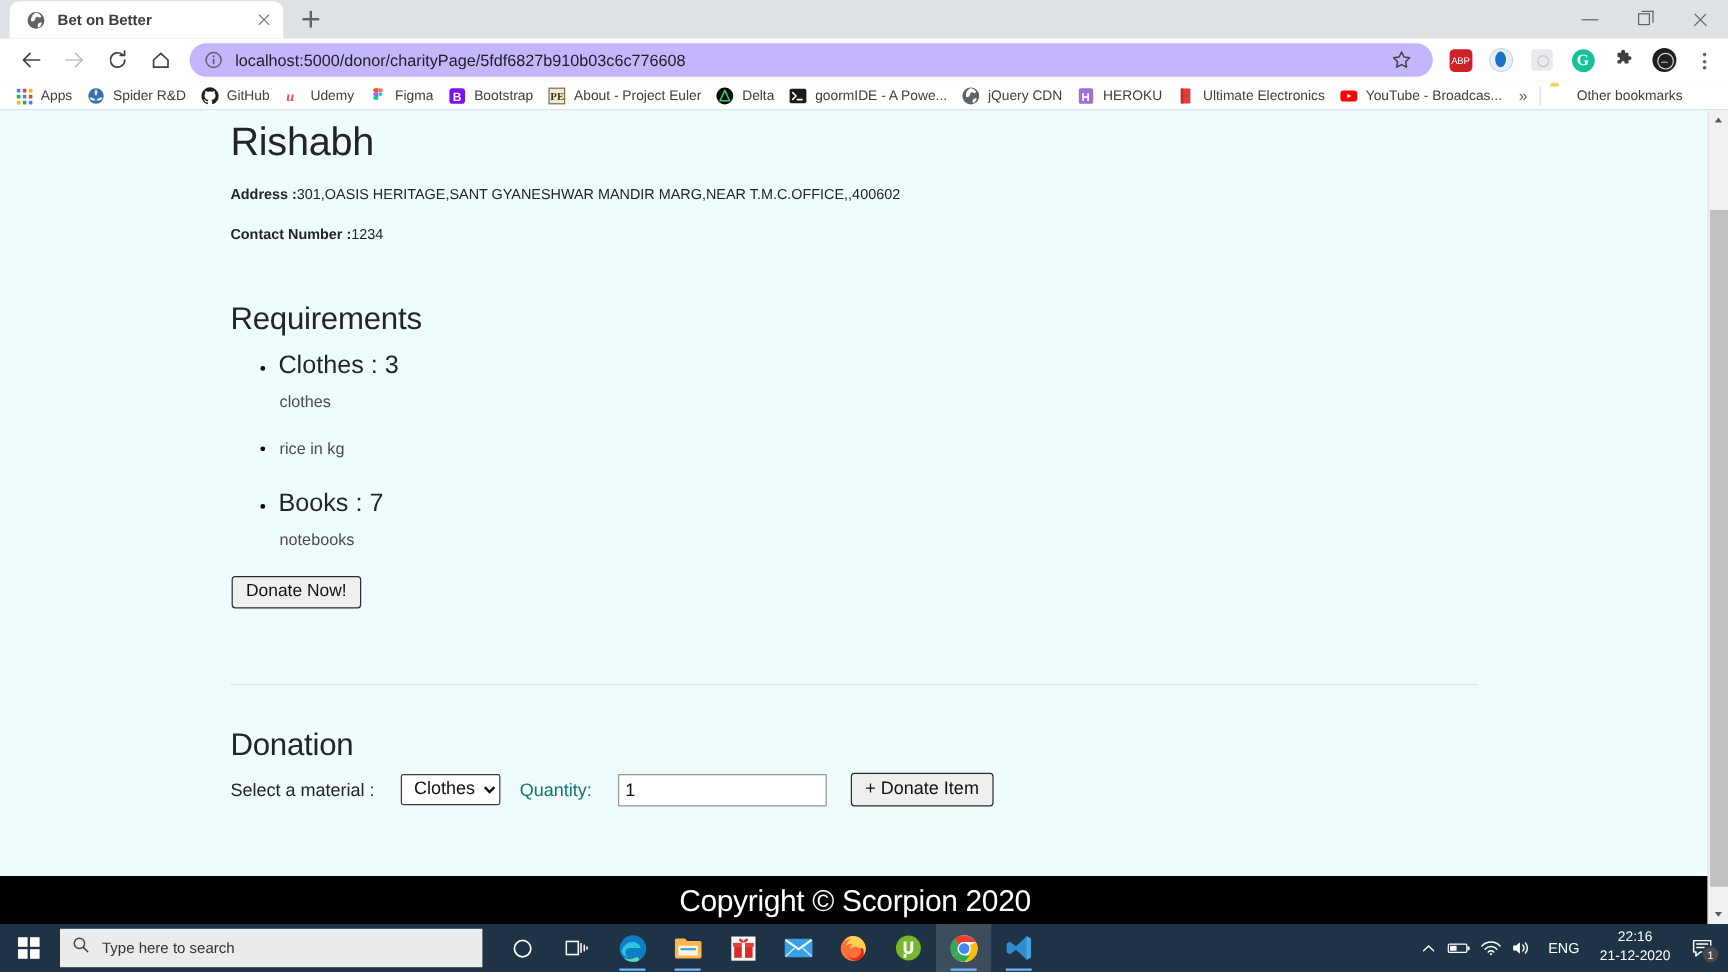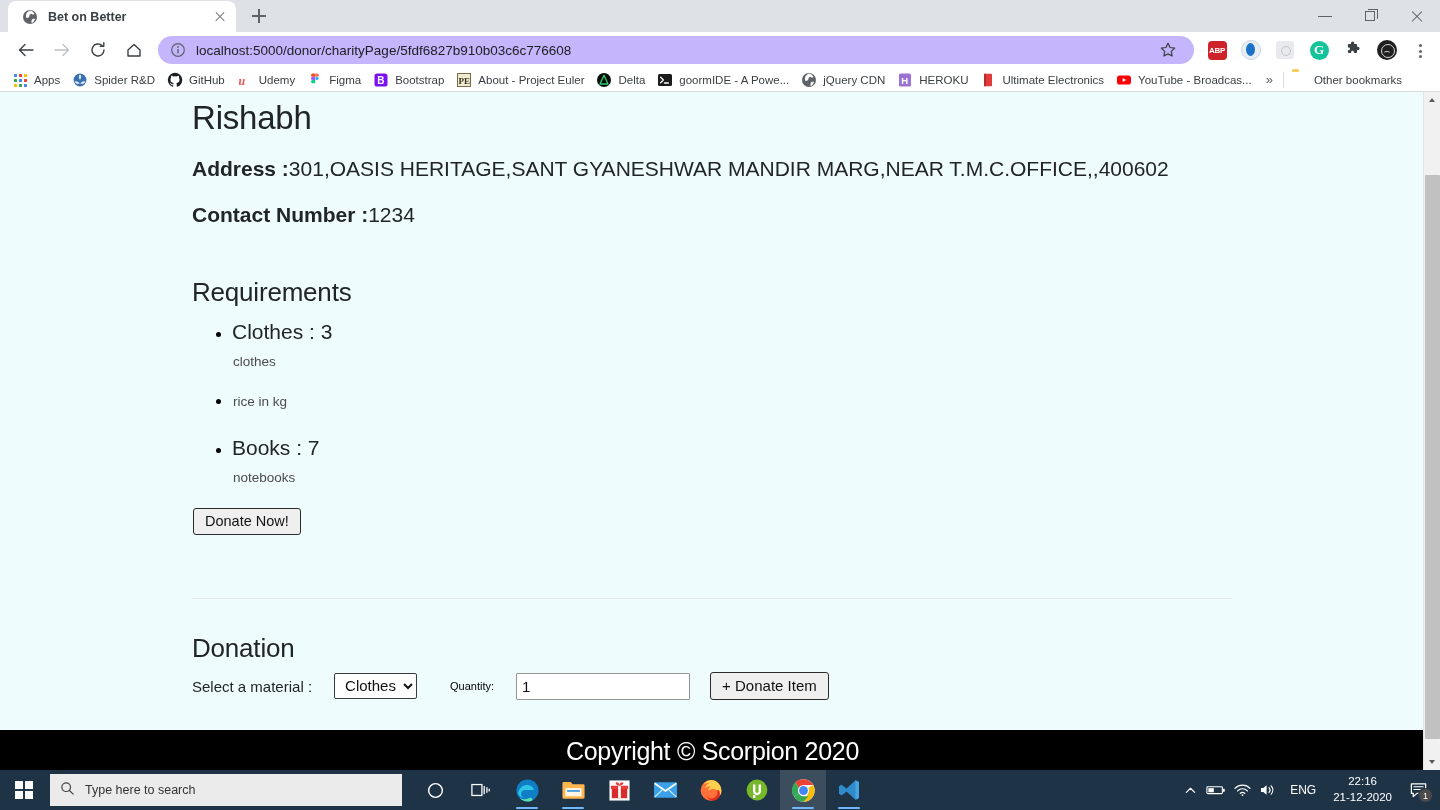--- a/index.html
+++ b/index.html
@@ -72,21 +72,21 @@
     display: flex; align-items: center; padding: 0 12px; margin: 0 6px;
   }
   .omni-info { width: 16px; height: 16px; margin-right: 10px; flex: 0 0 16px; }
   .omni-url { font-size: 13.5px; color: #202124; white-space: nowrap; overflow: hidden; }
   .omni-star { width: 28px; height: 28px; margin-left: auto; position: relative; flex: 0 0 28px; }
 
   .ext-icons { display: flex; align-items: center; }
   .ext { width: 28px; height: 28px; margin: 0 3px; position: relative; flex: 0 0 28px; }
   .ext-abp {
     width: 19px; height: 19px; background: #cd2229; border-radius: 4px;
-    margin: 4.5px auto 0; color: #fff; font-size: 8px; font-weight: bold;
+    margin: 4.5px auto 0; color: #fff; font-size: 8px; font-weight: normal;
     display: flex; align-items: center; justify-content: center;
     letter-spacing: -.3px;
   }
   .ext-opera {
     width: 20px; height: 20px; border-radius: 50%; margin: 4px auto 0;
     background: #e9eef5; border: 1.5px solid #c9d6e6; position: relative;
   }
   .ext-opera::after {
     content: ""; position: absolute; left: 4px; top: 2px;
     width: 9px; height: 13px; border-radius: 50%; background: #1a73c8;
@@ -150,21 +150,21 @@
   
   .viewport {
     position: relative; height: 678px; background: #effcfd; overflow: hidden;
   }
   .page { padding: 0 0 0 192px; background: #effcfd; height: 640px; }
 
   .charity-name {
     font-size: 33px; font-weight: normal; color: #212529;
     letter-spacing: -.2px; padding-top: 6px; line-height: 1.2;
   }
-  .info-line { font-size: 21px; color: #212529; margin-top: 15px; line-height: 1.5; }
+  .info-line { font-size: 12px; color: #212529; margin-top: 15px; line-height: 1.5; }
   .info-line b { font-weight: bold; }
 
   .sec-title {
     font-size: 26px; font-weight: normal; color: #212529;
     margin-top: 46px; letter-spacing: -.2px;
   }
   ul.reqs { list-style: disc; margin: 8px 0 0 22px; padding-left: 18px; }
   ul.reqs li { margin-bottom: 2px; }
   .req-head { font-size: 21px; color: #212529; line-height: 1.5; }
   .req-desc { font-size: 13.5px; color: #4b4b4b; margin: 6px 0 20px 1px; line-height: 1.4; }
@@ -184,21 +184,21 @@
     font-size: 26px; font-weight: normal; color: #212529;
     margin-top: 34px; letter-spacing: -.2px;
   }
   .donation-row { display: flex; align-items: center; margin-top: 8px; gap: 16px; }
   .lbl { font-size: 15px; color: #212529; }
   select.material {
     font-family: "Liberation Sans", sans-serif; font-size: 15px; color: #111;
     background: #fff; border: 1px solid #3b3b3b; border-radius: 2px;
     padding: 2px 4px 3px 6px; margin-left: 6px; height: 26px;
   }
-  .lbl-qty { margin-left: 17px; font-size: 11px; color: #000000; }
+  .lbl-qty { font-size: 15px; color: #0f766e; }
   input.qty {
     font-family: "Liberation Sans", sans-serif; font-size: 15px; color: #111;
     width: 174px; height: 27px; background: #fff; border: 1px solid #949494;
     padding: 2px 5px; margin-left: 6px; border-radius: 1px;
   }
   .btn-donate-item {
     font-family: "Liberation Sans", sans-serif; font-size: 15px; color: #111;
     background: #efefef; border: 1.6px solid #2b2b2b; border-radius: 3px;
     padding: 3px 11px 4px; cursor: pointer; margin-left: 4px; height: 28px;
   }

